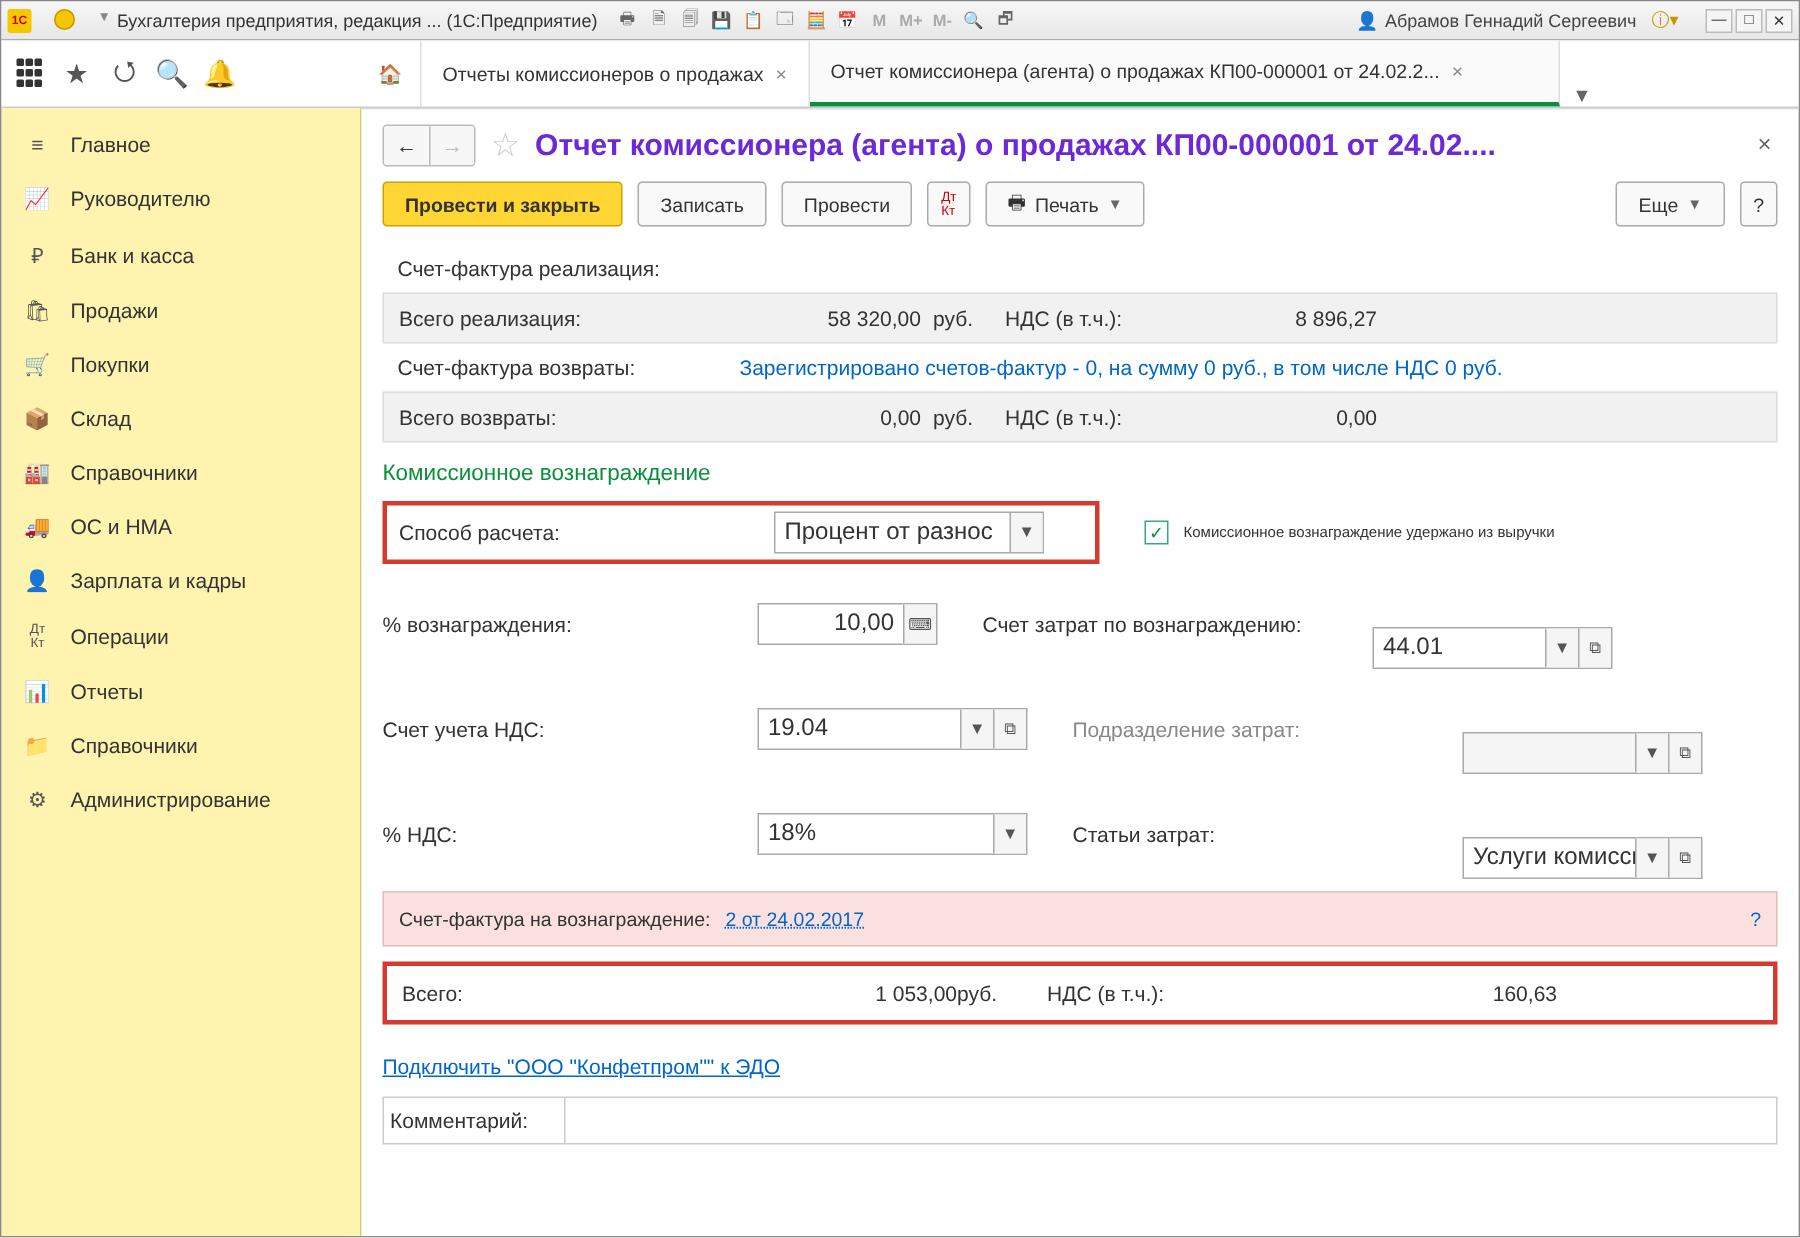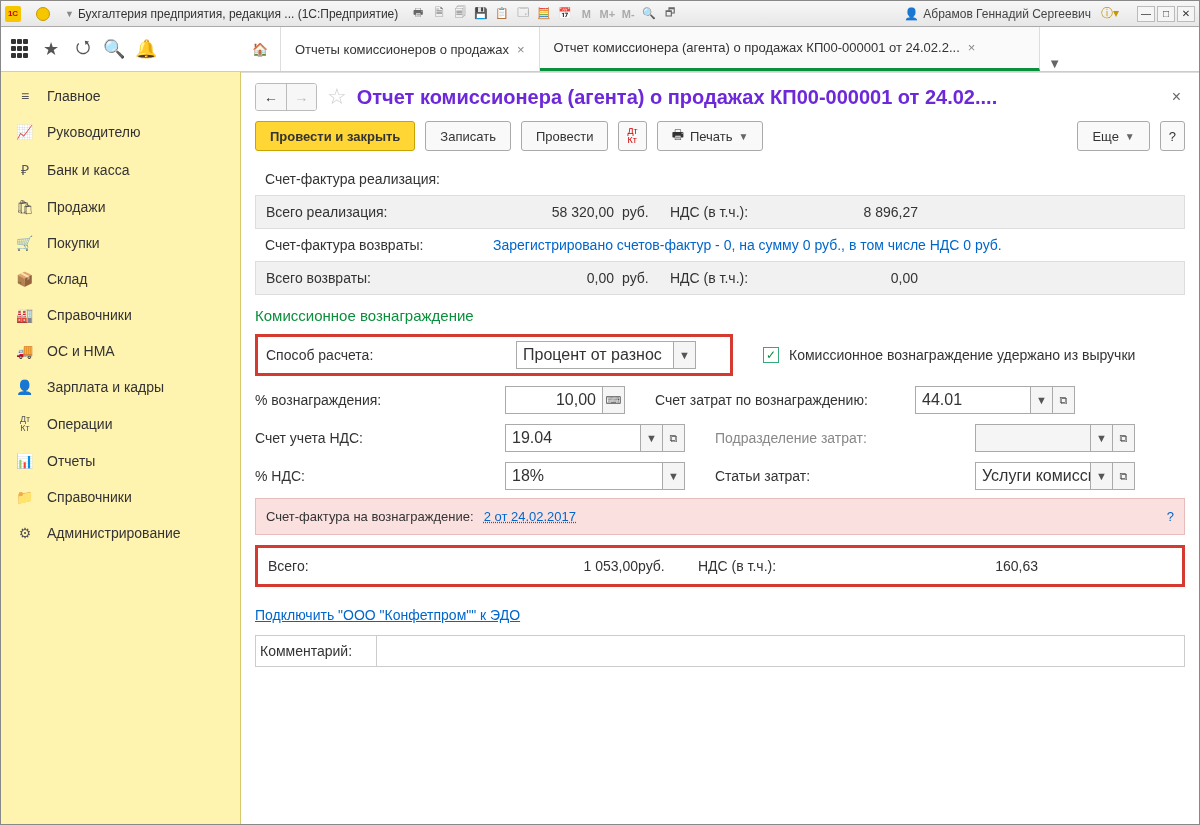--- a/index.html
+++ b/index.html
@@ -1,21 +1,21 @@
 <!DOCTYPE html>
 <html><head>
 <meta charset="utf-8">
 <style>
   * { box-sizing: border-box; font-family: Arial, sans-serif; }
   body { margin: 0; background: #f5f5f5; font-size: 13px; color: #333; }
   .window { width: 1200px; height: 825px; background: #fff; border: 1px solid #888; display: flex; flex-direction: column; }
 
   
   .titlebar { height: 26px; background: linear-gradient(#f7f7f7,#e7e7e7); border-bottom: 1px solid #aaa; display: flex; align-items: center; padding: 0 4px; font-size: 12px; color: #333; gap: 4px; }
-  .titlebar .tb-left { display: flex; align-items: center; gap: 15px; flex: 0 0 auto; }
+  .titlebar .tb-left { display: flex; gap: 15px; flex: 0 0 auto; }
   .titlebar .tb-title { white-space: nowrap; overflow: hidden; text-overflow: ellipsis; }
   .titlebar .tb-icons { display: flex; align-items: center; gap: 5px; margin-left: 8px; }
   .titlebar .tb-icons span { width: 16px; height: 16px; display: inline-flex; align-items: center; justify-content: center; font-size: 11px; color: #666; }
   .titlebar .spacer { flex: 1; }
   .titlebar .user { display: flex; align-items: center; gap: 4px; color: #444; font-size: 12px; }
   .titlebar .win-controls { display: flex; gap: 2px; margin-left: 8px; }
   .titlebar .win-controls div { width: 18px; height: 16px; display: flex; align-items: center; justify-content: center; border: 1px solid #bbb; background: #f5f5f5; font-size: 10px; cursor: pointer; }
   .logo1c { width: 16px; height: 16px; background: #f6c600; border-radius: 2px; font-size: 8px; font-weight: bold; color: #c00; display: flex; align-items: center; justify-content: center; }
   .round-y { width: 14px; height: 14px; border-radius: 50%; background: #f6c600; border: 1px solid #c69800; }
 
@@ -70,21 +70,21 @@
   .summary-row a { color: #0066cc; text-decoration: none; }
 
   .section-title { color: #0a8f3c; font-size: 15px; padding: 12px 0 6px 0; }
   .form-grid { display: flex; flex-direction: column; gap: 10px; margin-top: 4px; }
   .form-row { display: flex; align-items: center; gap: 10px; }
   .form-row.red-row .left-cell { border: 3px solid #d43a2f; padding: 4px 8px; display: flex; align-items: center; width: 478px; gap: 10px; }
   .flabel { width: 240px; font-size: 14px; }
   .finput { height: 28px; border: 1px solid #aaa; background: #fff; display: flex; align-items: center; }
   .finput .txt { flex: 1; padding: 0 6px; font-size: 16px; overflow: hidden; white-space: nowrap; }
   .finput .txt.right { text-align: right; }
-  .finput .ibtn { width: 22px; height: 100%; border-left: 1px solid #aaa; display: flex; align-items: center; justify-content: center; font-size: 11px; color: #555; cursor: pointer; background: #f5f5f5; } .w-180 { width: 180px; } .w-160 { width: 160px; } .w-120 { width: 120px; }
+  .finput .ibtn { width: 22px; height: 100%; border-left: 1px solid #aaa; display: flex; align-items: center; justify-content: center; font-size: 11px; color: #555; cursor: pointer; background: #f5f5f5; } .w-180 { width: 180px; } .w-160 { width: 160px; margin-top: 32px; } .w-120 { width: 120px; }
   .right-col { margin-left: 20px; display: flex; align-items: center; gap: 10px; flex: 1; }
   .checkbox { width: 16px; height: 16px; border: 1px solid #3a7; display: inline-flex; align-items: center; justify-content: center; color: #0a8f3c; font-size: 12px; }
   .rlabel { width: 250px; font-size: 14px; }
   .rlabel.dis { color: #888; }
 
   .pink-row { background: #fbe0e0; border: 1px solid #e9bcbc; padding: 10px; display: flex; align-items: center; gap: 10px; margin-top: 8px; }
   .pink-row a { color: #0066cc; text-decoration: underline dotted; }
   .pink-row .q { margin-left: auto; color: #0066cc; cursor: pointer; }
 
   .total-row { border: 3px solid #d43a2f; padding: 10px; display: flex; align-items: center; margin-top: 10px; font-size: 14px; }
@@ -299,21 +299,21 @@
           <div class="form-row red-row">
             <div class="left-cell">
               <span class="flabel">Способ расчета:</span>
               <div class="finput w-180">
                 <span class="txt">Процент от разнос</span>
                 <span class="ibtn">▼</span>
               </div>
             </div>
             <div class="right-col">
               <span class="checkbox">✓</span>
-              <span style="font-size:14px;">Комиссионное вознаграждение удержано из выручки</span>
+              <span style="font-size:10px;">Комиссионное вознаграждение удержано из выручки</span>
             </div>
           </div>
 
           <div class="form-row">
             <span class="flabel">% вознаграждения:</span>
             <div class="finput w-120">
               <span class="txt right">10,00</span>
               <span class="ibtn">⌨</span>
             </div>
             <div class="right-col">

